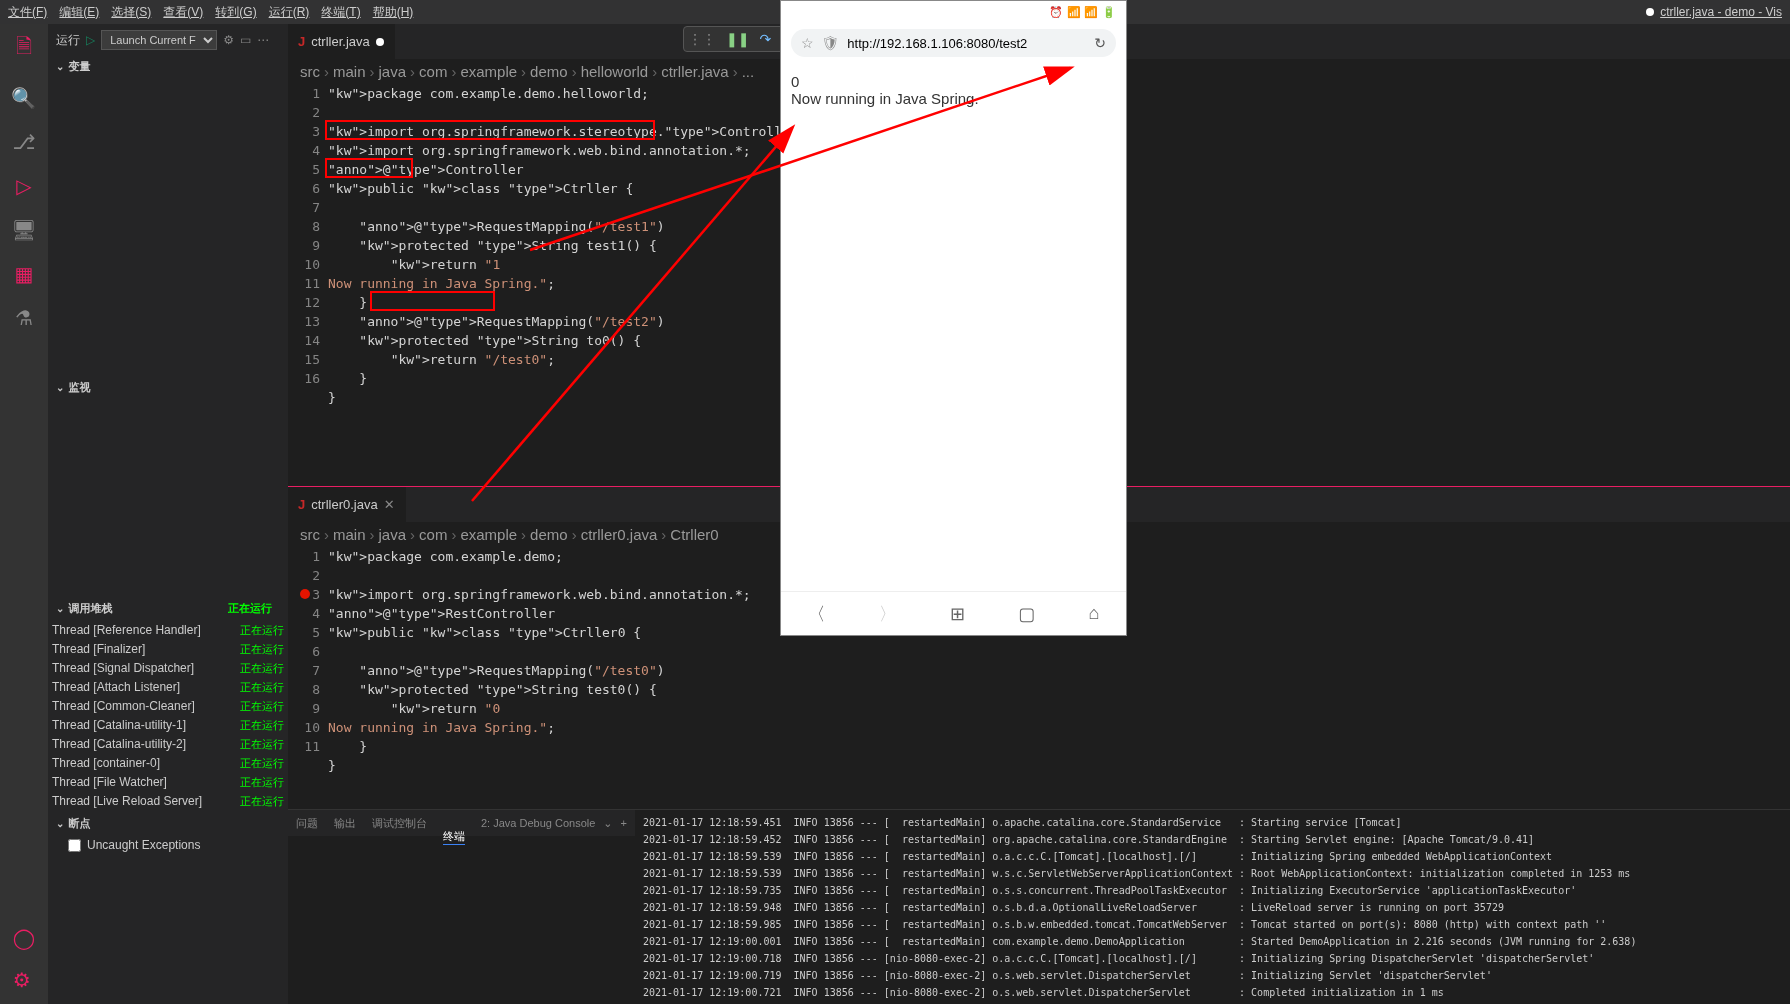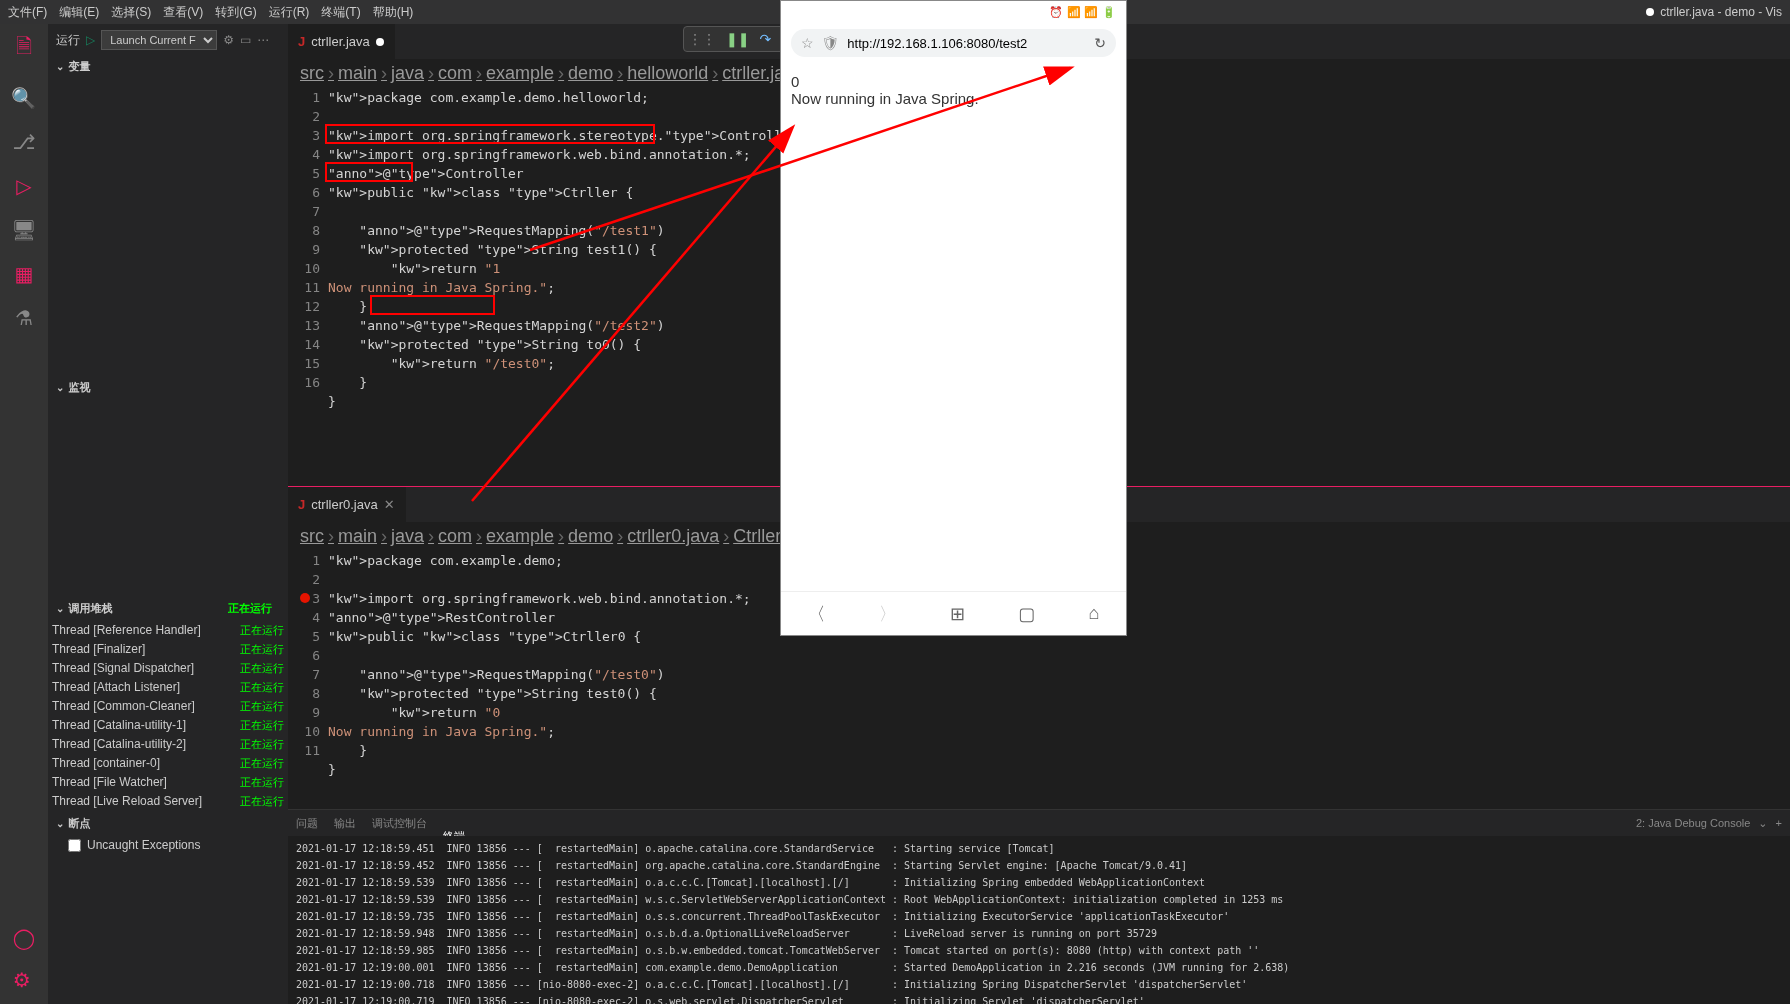--- a/index.html
+++ b/index.html
@@ -1,17 +1,17 @@
 <!DOCTYPE html>
 <html><head>
 <meta charset="utf-8">
 <style>
 * { margin: 0; padding: 0; box-sizing: border-box; }
 body { font-family: "Segoe UI", Arial, sans-serif; background: #1e1e1e; color: #ccc; width: 1790px; height: 1004px; overflow: hidden; position: relative; }
-.titlebar { height: 24px; background: #323233; display: flex; align-items: center; padding: 0 8px; font-size: 12px; }
+.titlebar { height: 24px; background: #323233; display: flex; align-items: center; padding: 0 8px; font-size: 12px; text-decoration: underline; }
 .titlebar .menu { display: flex; gap: 12px; }
 .titlebar .menu span { cursor: pointer; }
 .titlebar .title { margin-left: auto; display: flex; align-items: center; gap: 6px; justify-content: space-between; }
 .titlebar .title .dot { width: 8px; height: 8px; background: #fff; border-radius: 50%; }
 .main { display: flex; height: 980px; }
 .activity { width: 48px; background: #333; display: flex; flex-direction: column; align-items: center; padding-top: 8px; gap: 20px; }
 .activity .icon { color: #888; font-size: 20px; cursor: pointer; position: relative; }
 .activity .icon.accent { color: #e91e63; }
 .activity .bottom { margin-top: auto; margin-bottom: 12px; display: flex; flex-direction: column; gap: 18px; }
 .sidebar { width: 240px; background: #252526; display: flex; flex-direction: column; font-size: 12px; }
@@ -29,21 +29,21 @@
 .chk-row { display: flex; align-items: center; gap: 6px; padding: 2px 20px; font-size: 12px; color: #ccc; }
 .editor-col { flex: 1; display: flex; flex-direction: column; position: relative; }
 .tabs { display: flex; background: #252526; height: 35px; }
 .tab { display: flex; align-items: center; padding: 0 10px; background: #2d2d2d; color: #ccc; font-size: 13px; gap: 6px; border-right: 1px solid #1e1e1e; cursor: pointer; }
 .tab.active { background: #1e1e1e; }
 .tab .dot { width: 8px; height: 8px; background: #fff; border-radius: 50%; }
 .tab .close { color: #888; }
 .tab .j-icon { color: #c62828; font-weight: bold; }
 .debug-toolbar { position: absolute; top: 2px; left: 395px; background: #333; border: 1px solid #555; border-radius: 4px; display: flex; padding: 4px; gap: 10px; z-index: 5; }
 .debug-toolbar span { cursor: pointer; font-size: 14px; }
-.breadcrumb { display: flex; align-items: flex-end; padding: 4px 12px; font-size: 18px; color: #999; gap: 4px; text-decoration: underline; }
+.breadcrumb { display: flex; align-items: flex-end; padding: 4px 12px; font-size: 15px; color: #999; gap: 4px; }
 .breadcrumb span { cursor: pointer; }
 .breadcrumb .sep { color: #666; }
 .code-area { flex: 1; display: flex; font-family: Consolas, monospace; font-size: 13px; background: #1e1e1e; position: relative; }
 .gutter { width: 40px; text-align: right; color: #858585; padding: 0 8px 0 0; line-height: 19px; }
 .code { flex: 1; line-height: 19px; white-space: pre; color: #d4d4d4; position: relative; }
 .code .str { color: #ce9178; }
 .redbox { border: 2px solid red; position: absolute; pointer-events: none; }
 .bp { position: absolute; left: -28px; width: 10px; height: 10px; background: #e51400; border-radius: 50%; }
 .editor-split { height: 323px; border-top: 1px solid #e91e63; display: flex; flex-direction: column; }
 .terminal-hdr { display: flex; background: #252526; height: 26px; align-items: center; padding: 0 8px; font-size: 11px; gap: 16px; }
@@ -54,21 +54,21 @@
 .phone { position: absolute; left: 780px; top: 0; width: 347px; height: 636px; background: #fff; border: 1px solid #888; z-index: 10; color: #000; }
 .phone-status { display: flex; justify-content: flex-end; align-items: center; height: 22px; padding: 0 10px; font-size: 11px; gap: 4px; }
 .phone-url { display: flex; align-items: center; margin: 6px 10px; background: #f1f3f4; border-radius: 20px; padding: 6px 10px; gap: 8px; font-size: 14px; }
 .phone-url .star { color: #888; }
 .phone-url .shield { color: #888; }
 .phone-url input { flex: 1; border: none; background: transparent; font-size: 13px; outline: none; }
 .phone-url .reload { color: #555; }
 .phone-content { padding: 10px; font-size: 15px; color: #333; }
 .phone-nav { position: absolute; bottom: 0; left: 0; right: 0; height: 44px; display: flex; justify-content: space-around; align-items: center; border-top: 1px solid #eee; font-size: 18px; color: #666; }
 .red-arrow { position: absolute; z-index: 20; pointer-events: none; }
-.terminal-panel { height: 195px; display: flex; flex-direction: column; border-top: 1px solid #333; }
+.terminal-panel { height: 195px; display: flex; flex-direction: row; border-top: 1px solid #333; }
 </style>
 </head>
 <body>
 
 <div class="titlebar">
   <div class="menu">
     <span>文件(F)</span>
     <span>编辑(E)</span>
     <span>选择(S)</span>
     <span>查看(V)</span>

